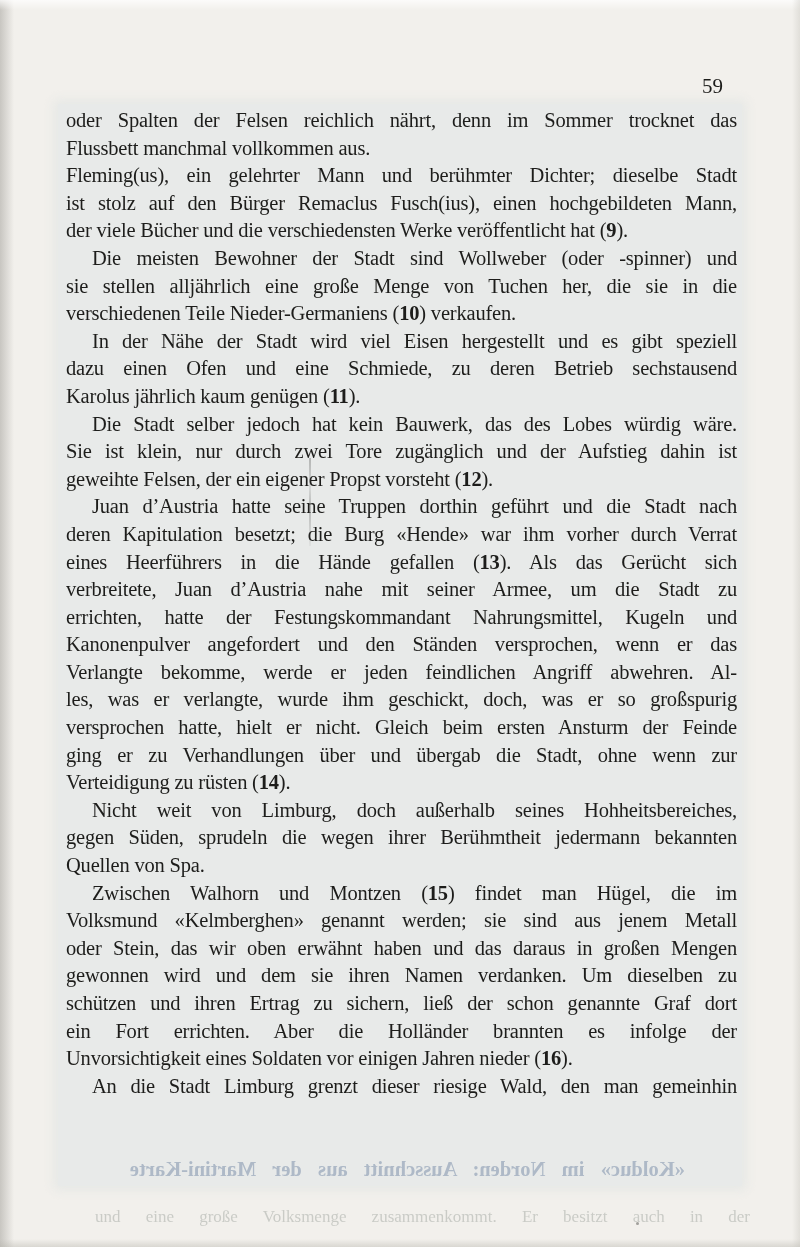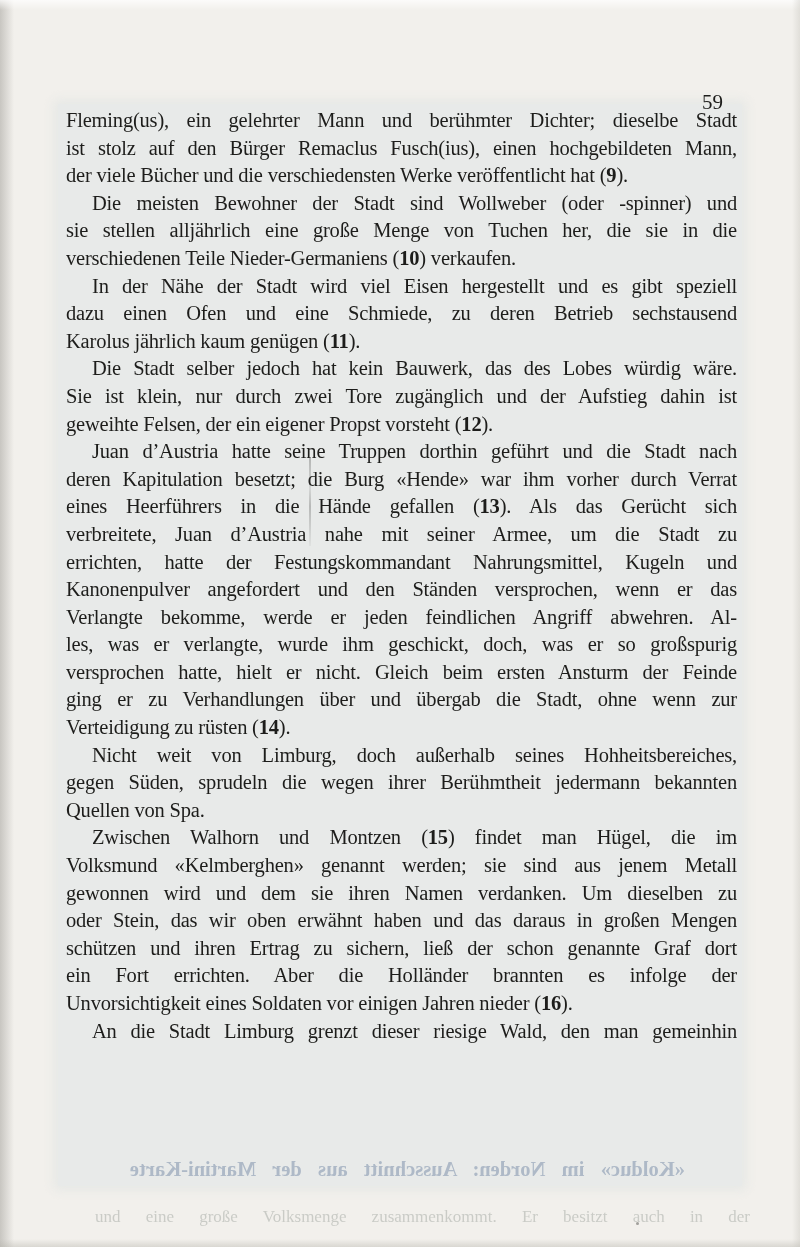--- a/index.html
+++ b/index.html
@@ -32,21 +32,21 @@
                  background: linear-gradient(90deg, rgba(158,156,150,0.5), rgba(158,156,150,0)); }
   .edge-top    { position: absolute; left: 0; top: 0; right: 0; height: 10px;
                  background: linear-gradient(180deg, rgba(255,255,255,0.75), rgba(255,255,255,0)); }
   .edge-bottom { position: absolute; left: 0; bottom: 0; right: 0; height: 8px;
                  background: linear-gradient(0deg, rgba(176,174,166,0.38), rgba(176,174,166,0)); }
   .edge-right  { position: absolute; top: 0; bottom: 0; right: 0; width: 8px;
                  background: linear-gradient(270deg, rgba(188,186,178,0.32), rgba(188,186,178,0)); }
 
   .page-number {
     position: absolute;
-    top: 90px; right: 77px;
+    top: 74px; right: 77px;
     font-size: 21px;
     line-height: 24px;
     color: var(--ink);
   }
   .text-block {
     position: absolute;
     left: 66px; top: 107px;
     width: 671px;
     font-size: 20.5px;
     letter-spacing: -0.2px;
@@ -113,20 +113,24 @@
 </head>
 <body>
 
 <div class="page">
   <div class="scan-band"></div>
 
   <div class="page-number">59</div>
 
   <div class="text-block">
       <div class="paragraph">
+        <div class="line"><span>oder Spalten der Felsen reichlich nährt, denn im Sommer trocknet das</span></div>
+        <div class="line last"><span>Flussbett manchmal vollkommen aus.</span></div>
+      </div>
+      <div class="paragraph">
         <div class="line"><span>Fleming(us), ein gelehrter Mann und berühmter Dichter; dieselbe Stadt</span></div>
         <div class="line"><span>ist stolz auf den Bürger Remaclus Fusch(ius), einen hochgebildeten Mann,</span></div>
         <div class="line last"><span>der viele Bücher und die verschiedensten Werke veröffentlicht hat (</span><span class="bold">9</span><span>).</span></div>
       </div>
       <div class="paragraph">
         <div class="line indent"><span>Die meisten Bewohner der Stadt sind Wollweber (oder -spinner) und</span></div>
         <div class="line"><span>sie stellen alljährlich eine große Menge von Tuchen her, die sie in die</span></div>
         <div class="line last"><span>verschiedenen Teile Nieder-Germaniens (</span><span class="bold">10</span><span>) verkaufen.</span></div>
       </div>
       <div class="paragraph">
@@ -153,22 +157,22 @@
         <div class="line last"><span>Verteidigung zu rüsten (</span><span class="bold">14</span><span>).</span></div>
       </div>
       <div class="paragraph">
         <div class="line indent"><span>Nicht weit von Limburg, doch außerhalb seines Hohheitsbereiches,</span></div>
         <div class="line"><span>gegen Süden, sprudeln die wegen ihrer Berühmtheit jedermann bekannten</span></div>
         <div class="line last"><span>Quellen von Spa.</span></div>
       </div>
       <div class="paragraph">
         <div class="line indent"><span>Zwischen Walhorn und Montzen (</span><span class="bold">15</span><span>) findet man Hügel, die im</span></div>
         <div class="line"><span>Volksmund «Kelmberghen» genannt werden; sie sind aus jenem Metall</span></div>
+        <div class="line"><span>oder Stein, das wir oben erwähnt haben und das daraus in großen Mengen</span></div>
         <div class="line"><span>gewonnen wird und dem sie ihren Namen verdanken. Um dieselben zu</span></div>
-        <div class="line"><span>oder Stein, das wir oben erwähnt haben und das daraus in großen Mengen</span></div>
         <div class="line"><span>schützen und ihren Ertrag zu sichern, ließ der schon genannte Graf dort</span></div>
         <div class="line"><span>ein Fort errichten. Aber die Holländer brannten es infolge der</span></div>
         <div class="line last"><span>Unvorsichtigkeit eines Soldaten vor einigen Jahren nieder (</span><span class="bold">16</span><span>).</span></div>
       </div>
       <div class="paragraph">
         <div class="line indent"><span>An die Stadt Limburg grenzt dieser riesige Wald, den man gemeinhin</span></div>
       </div>
     </div>
 
   <div class="bleed-line">und eine große Volksmenge zusammenkommt. Er besitzt auch in der</div>

